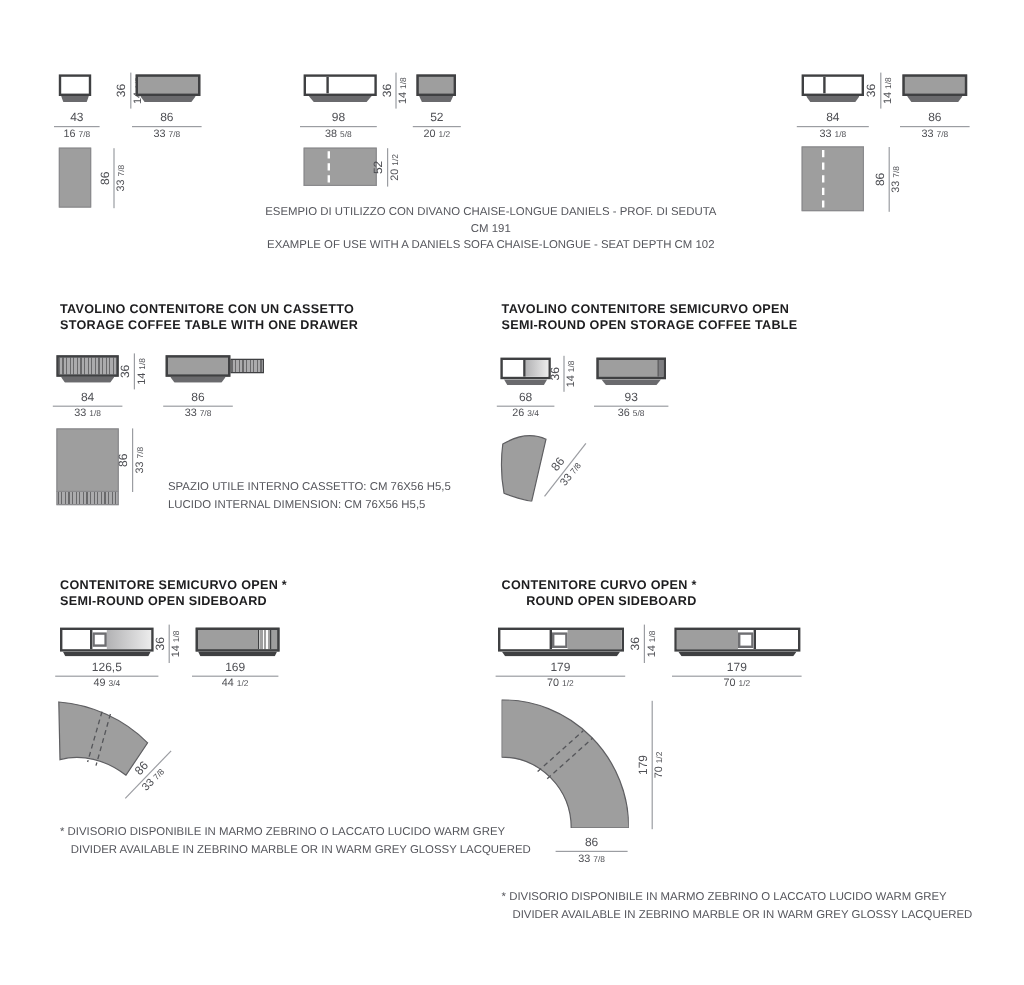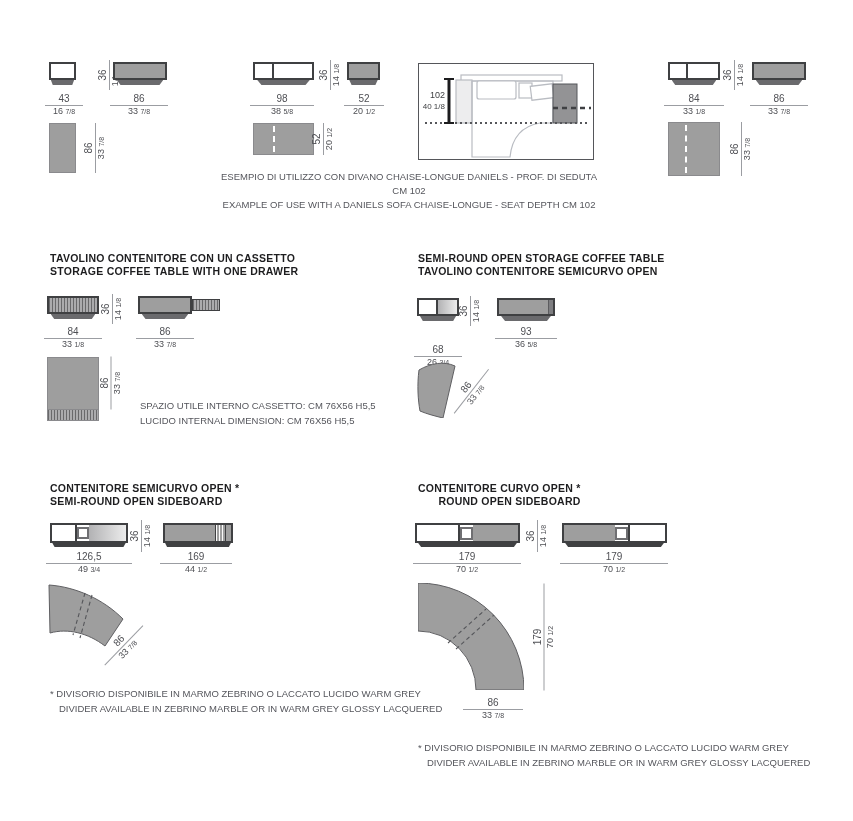--- a/index.html
+++ b/index.html
@@ -114,41 +114,22 @@
   </div>
   <div class="topview" style="left:253px;top:123px;width:61px;height:32px;">
     <div class="dashvline" style="left:19px;"></div>
   </div>
   <div class="vdim" style="left:307px;top:127px;width:32px;">
     <span class="cm">52</span>
     <span class="rule"></span>
     <span class="in">20 <span class="frac">1/2</span></span>
   </div>
 
-  <div class="sofabox" style="left:418px;top:63px;width:174px;height:95px;">
-    <svg width="174" height="95" viewBox="0 0 174 95">
-      <rect x="42" y="11" width="101" height="6" fill="none" stroke="#b9bcc2" stroke-width="1.2"></rect>
-      <rect x="37" y="16" width="16" height="43" fill="#ededee" stroke="#b9bcc2" stroke-width="1.2"></rect>
-      <path d="M53,17 H134 V59 M53,17 V59" fill="none" stroke="#b9bcc2" stroke-width="1.2"></path>
-      <path d="M53,59 V93 H91 C93,73 103,62 121,59 L134,59" fill="none" stroke="#b9bcc2" stroke-width="1.2"></path>
-      <rect x="58" y="17" width="39" height="18" rx="2" fill="#ffffff" stroke="#b9bcc2" stroke-width="1.2"></rect>
-      <rect x="100" y="19" width="13" height="15" fill="#ffffff" stroke="#b9bcc2" stroke-width="1.2"></rect>
-      <rect x="112" y="21" width="22" height="14" fill="#ffffff" stroke="#b9bcc2" stroke-width="1.2" transform="rotate(-7 123 28)"></rect>
-      <rect x="134" y="20" width="24" height="39" fill="#939395" stroke="#55565a" stroke-width="1"></rect>
-      <line x1="134" y1="44" x2="172" y2="44" stroke="#3f4043" stroke-width="2.4" stroke-dasharray="5 4"></line>
-      <line x1="6" y1="59" x2="170" y2="59" stroke="#55565a" stroke-width="1.8" stroke-dasharray="2 3"></line>
-      <line x1="30" y1="15" x2="30" y2="59" stroke="#1c1c1e" stroke-width="3"></line>
-      <line x1="25" y1="15" x2="35" y2="15" stroke="#1c1c1e" stroke-width="2"></line>
-      <line x1="25" y1="59" x2="35" y2="59" stroke="#1c1c1e" stroke-width="2"></line>
-      <text x="26" y="34" text-anchor="end" font-size="9" fill="#3f4043" class="svgdim">102</text>
-      <text x="26" y="45" text-anchor="end" font-size="8" fill="#3f4043" class="svgdim">40 1/8</text>
-    </svg>
-  </div>
   <div class="caption" style="left:218px;top:170px;width:382px;">
-    <div>ESEMPIO DI UTILIZZO CON DIVANO CHAISE-LONGUE DANIELS - PROF. DI SEDUTA CM 102</div>
+    <div>ESEMPIO DI UTILIZZO CON DIVANO CHAISE-LONGUE DANIELS - PROF. DI SEDUTA CM 191</div>
     <div>EXAMPLE OF USE WITH A DANIELS SOFA CHAISE-LONGUE - SEAT DEPTH CM 102</div>
   </div>
 
   <div class="unit" style="left:668px;top:62px;width:52px;">
     <div class="ubox">
       <div class="divline" style="left:16px;"></div>
     </div>
     <div class="ubase"></div>
   </div>
   <div class="vdim" style="left:719px;top:63px;width:30px;">
@@ -214,42 +195,42 @@
     <span class="cm">86</span>
     <span class="rule"></span>
     <span class="in">33 <span class="frac">7/8</span></span>
   </div>
   <div class="note" style="left:140px;top:398px;">
     <div>SPAZIO UTILE INTERNO CASSETTO: CM 76X56 H5,5</div>
     <div>LUCIDO INTERNAL DIMENSION: CM 76X56 H5,5</div>
   </div>
 
   <div class="sec-title" style="left:418px;top:252px;">
+    <span>TAVOLINO CONTENITORE SEMICURVO OPEN</span>
     <span>SEMI-ROUND OPEN STORAGE COFFEE TABLE</span>
-    <span>TAVOLINO CONTENITORE SEMICURVO OPEN</span>
   </div>
   <div class="unit" style="left:417px;top:298px;width:42px;">
     <div class="ubox">
       <div class="comp-grad" style="left:19px;right:0;"></div>
       <div class="divline" style="left:17px;"></div>
     </div>
     <div class="ubase"></div>
   </div>
   <div class="vdim" style="left:455px;top:299px;width:30px;">
     <span class="cm">36</span>
     <span class="rule"></span>
     <span class="in">14 <span class="frac">1/8</span></span>
   </div>
   <div class="unit grey" style="left:497px;top:298px;width:58px;">
     <div class="ubox">
       <div class="edgec"></div>
     </div>
     <div class="ubase"></div>
   </div>
-  <div class="hdim" style="left:414px;top:344px;width:48px;align-items:center;">
+  <div class="hdim" style="left:414px;top:326px;width:48px;align-items:center;">
     <span class="cm">68</span>
     <span class="rule"></span>
     <span class="in">26 <span class="frac">3/4</span></span>
   </div>
   <div class="hdim" style="left:495px;top:326px;width:62px;">
     <span class="cm">93</span>
     <span class="rule"></span>
     <span class="in">36 <span class="frac">5/8</span></span>
   </div>
   <div class="svgshape" style="left:417px;top:360px;">

